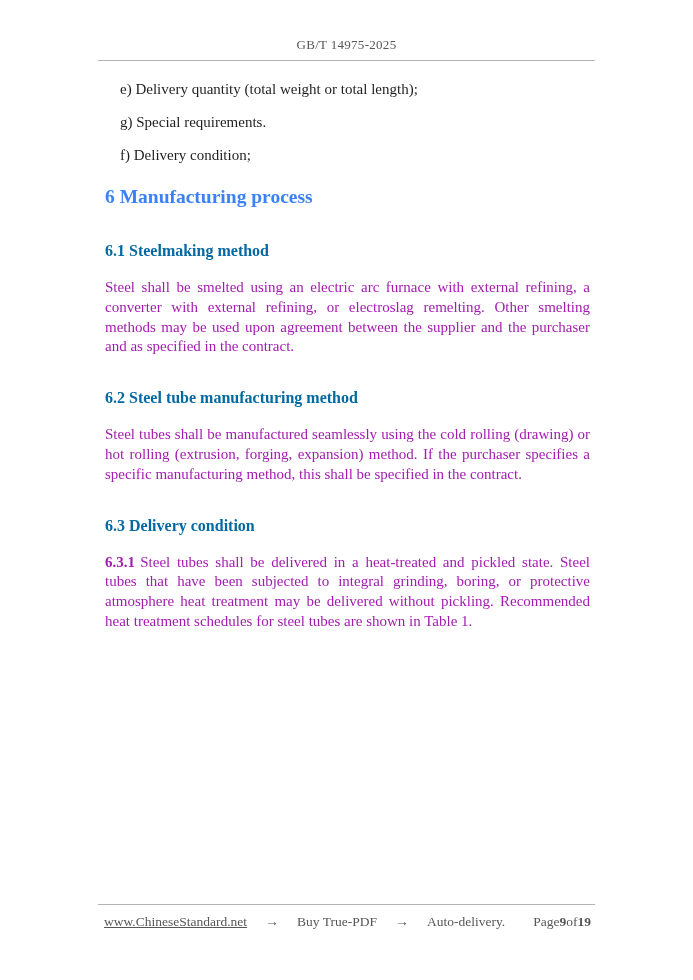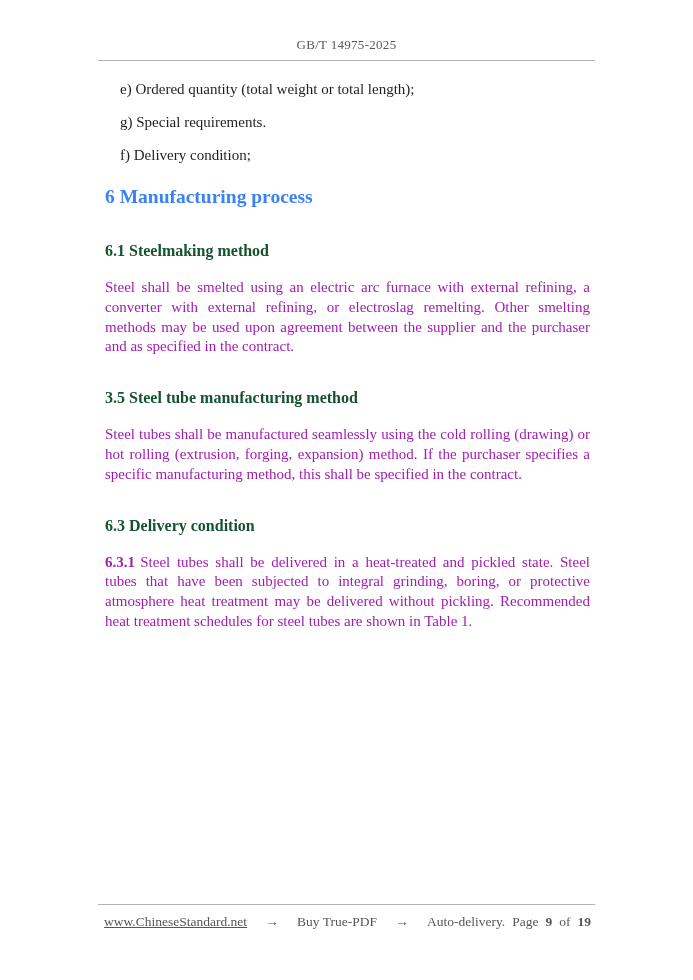--- a/index.html
+++ b/index.html
@@ -46,21 +46,21 @@
     margin-top: 19px;
     font-size: 19.5px;
     font-weight: bold;
     color: #3b82f6;
     line-height: 26px;
   }
   h2.subsection-title {
     margin-top: 30px;
     font-size: 16px;
     font-weight: bold;
-    color: #14532d;
+    color: #0369a1;
     line-height: 22px;
   }
   p.body-para {
     margin-top: 16px;
     font-size: 15px;
     line-height: 19.8px;
     text-align: justify;
     color: #a21caf;
   }
   .clause-num {
@@ -94,49 +94,48 @@
     align-items: baseline;
   }
   .footer-link {
     color: #575757;
     text-decoration: underline;
     cursor: pointer;
   }
   .arrow { font-size: 14px; }
   .footer-right {
     display: flex;
-    gap: 7px;
     align-items: baseline;
   }
   .bold { font-weight: bold; }
 </style>
 </head>
 <body>
 
 <div class="page">
 
   <div class="header">
     <div class="header-text">GB/T 14975-2025</div>
     <hr class="rule">
   </div>
 
   <div class="content">
 
     <div class="list">
-      <div class="list-item">e) Ordered quantity (total weight or total length);</div>
+      <div class="list-item">e) Delivery quantity (total weight or total length);</div>
       <div class="list-item">g) Special requirements.</div>
       <div class="list-item">f) Delivery condition;</div>
     </div>
 
     <h1 class="section-title">6 Manufacturing process</h1>
 
     <h2 class="subsection-title">6.1 Steelmaking method</h2>
     <p class="body-para">Steel shall be smelted using an electric arc furnace with external refining, a converter with external refining, or electroslag remelting. Other smelting methods may be used upon agreement between the supplier and the purchaser and as specified in the contract.</p>
 
-    <h2 class="subsection-title">3.5 Steel tube manufacturing method</h2>
+    <h2 class="subsection-title">6.2 Steel tube manufacturing method</h2>
     <p class="body-para">Steel tubes shall be manufactured seamlessly using the cold rolling (drawing) or hot rolling (extrusion, forging, expansion) method. If the purchaser specifies a specific manufacturing method, this shall be specified in the contract.</p>
 
     <h2 class="subsection-title">6.3 Delivery condition</h2>
     <p class="body-para"><span class="clause-num">6.3.1</span><span>Steel tubes shall be delivered in a heat-treated and pickled state. Steel tubes that have been subjected to integral grinding, boring, or protective atmosphere heat treatment may be delivered without pickling. Recommended heat treatment schedules for steel tubes are shown in Table 1.</span></p>
 
   </div>
 
   <div class="footer">
     <hr class="footer-rule">
     <div class="footer-row">

